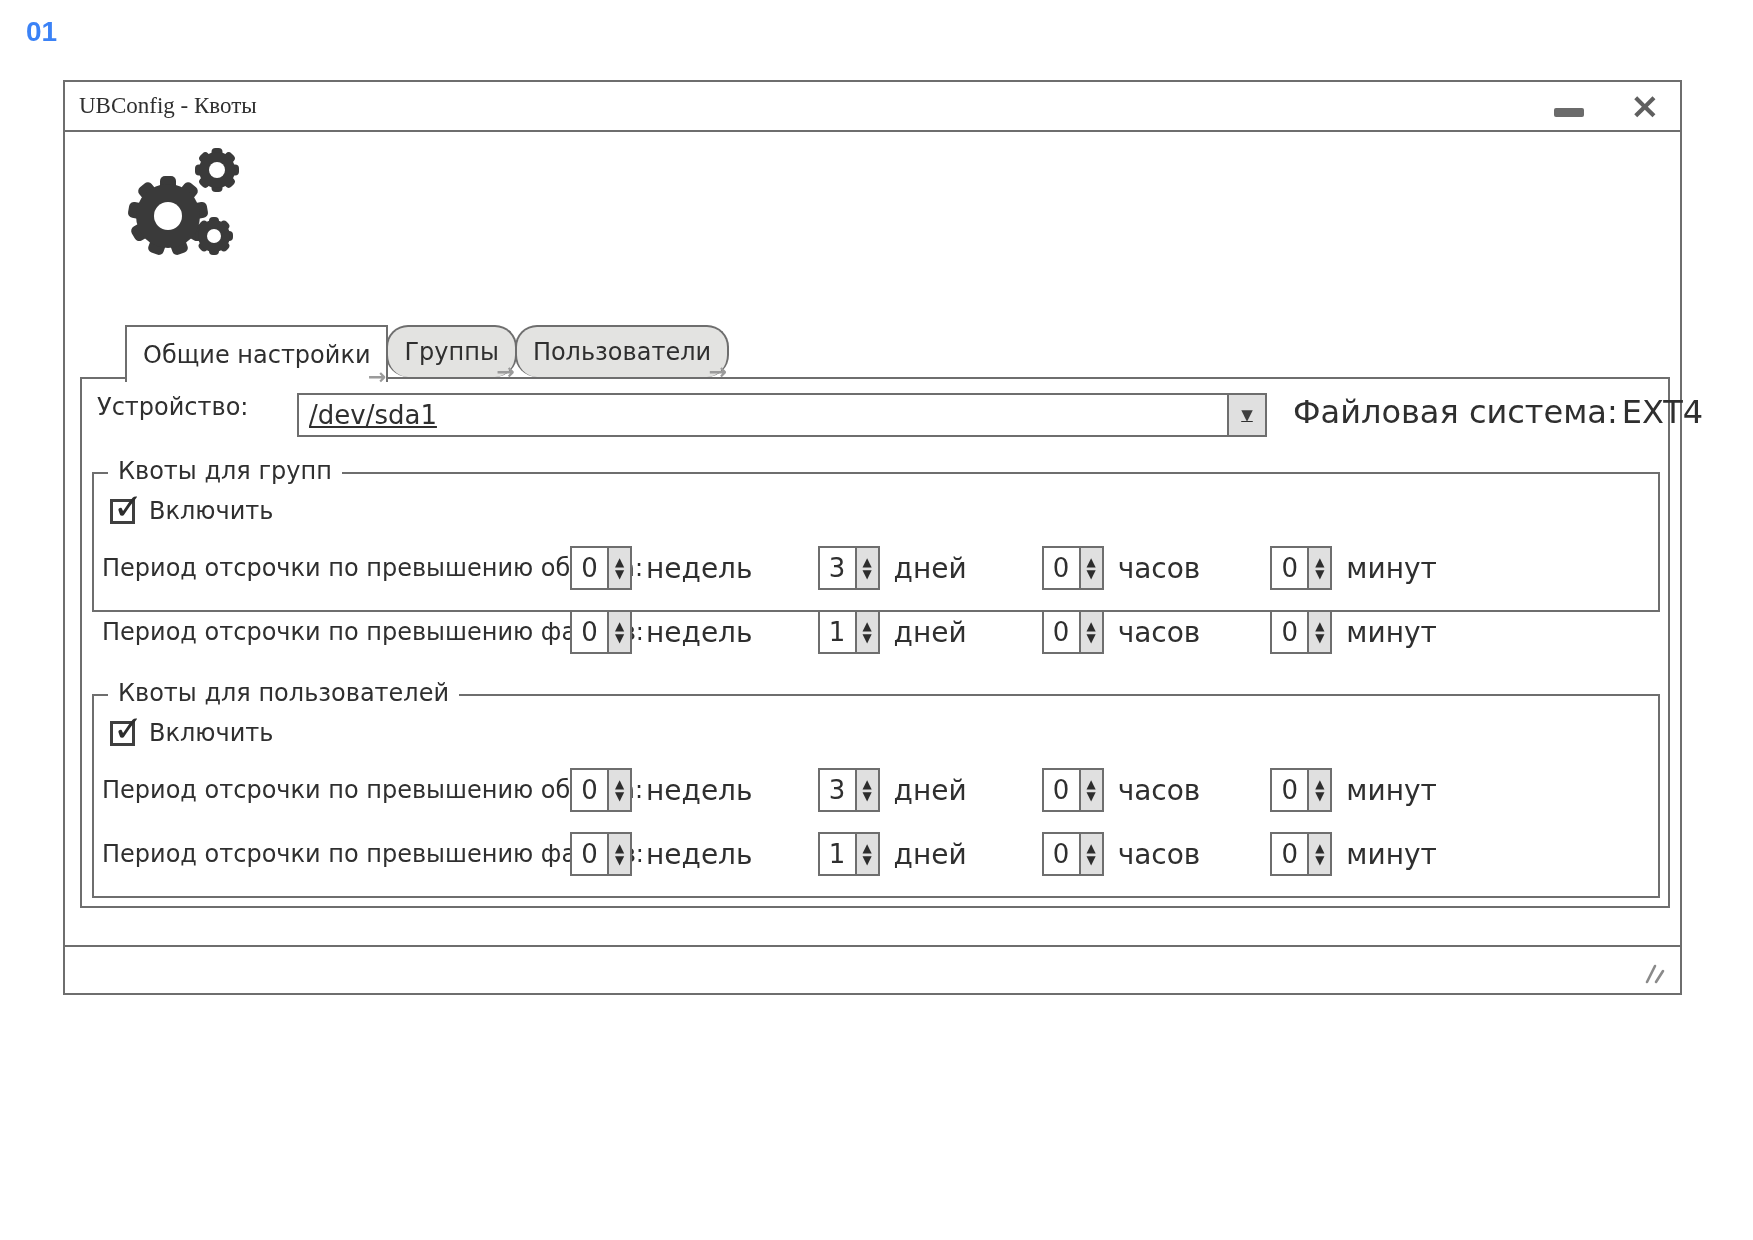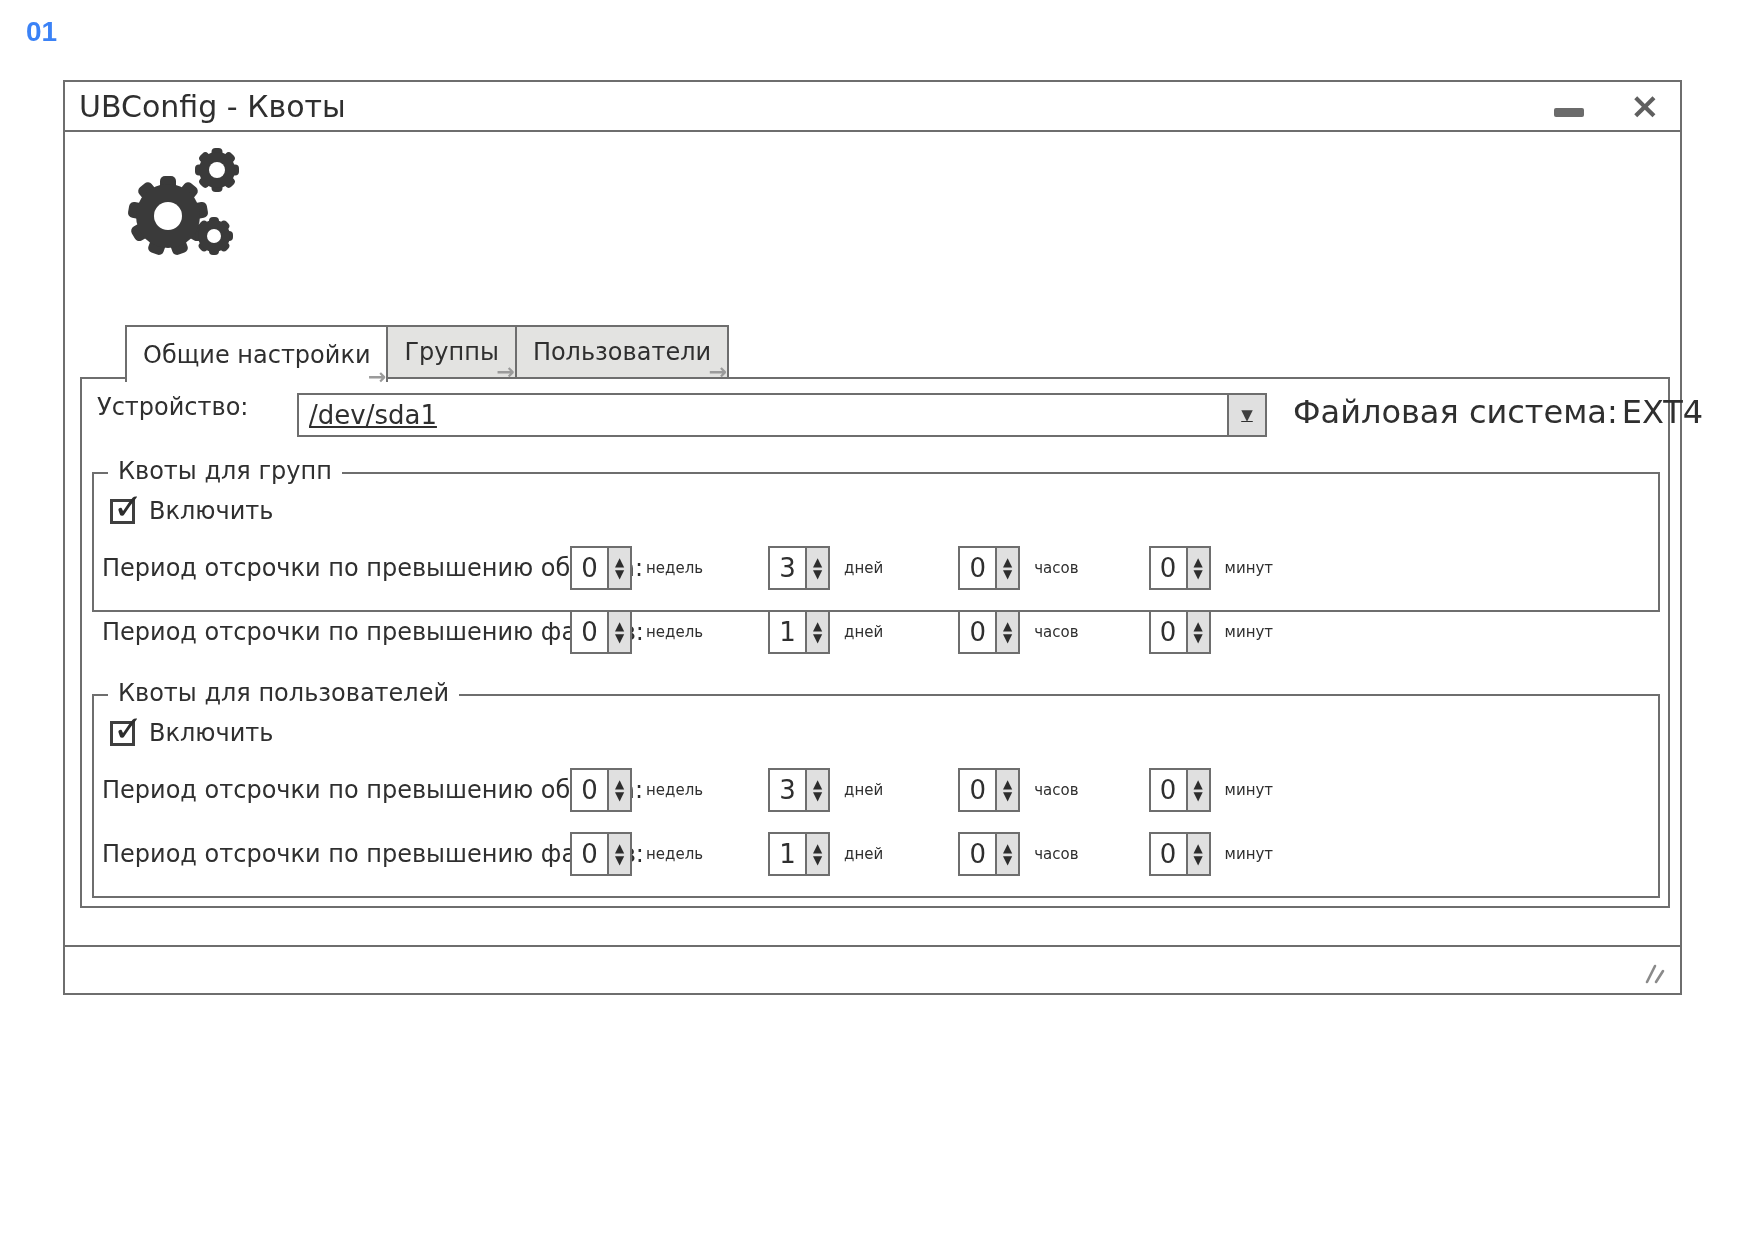--- a/index.html
+++ b/index.html
@@ -15,21 +15,21 @@
   }
   
   .window {
     position:absolute; left:63px; top:80px; width:1619px; height:915px;
     border:2px solid #6e6e6e; background:#fff; box-sizing:border-box;
   }
   .titlebar {
     height:50px; border-bottom:2px solid #6e6e6e; box-sizing:border-box;
     display:flex; align-items:center; padding:0 20px 0 14px;
   }
-  .title { font-size:30px; }
+  .title { font-size:23px;font-family:Liberation Serif, serif; }
   .min-btn {
     margin-left:auto; margin-right:46px; margin-top:12px;
     width:30px; height:9px; background:#6b6b6b; border-radius:2px; cursor:pointer;
   }
   .close-btn {
     font-size:36px; font-weight:bold; color:#5f5f5f; line-height:1; cursor:pointer;
     font-family:"DejaVu Sans", sans-serif;
   }
   
   .gears { position:absolute; left:45px; top:62px; }
@@ -38,21 +38,21 @@
     font-size:24px; white-space:nowrap;
   }
   
   .tabs { position:absolute; left:60px; top:243px; display:flex; align-items:flex-start; z-index:2; }
   .tab {
     box-sizing:border-box; height:52px;
     border:2px solid #6e6e6e; border-bottom:none;
     background:#e3e3e1; display:flex; align-items:center;
     padding:0 16px; font-size:24px; position:relative; cursor:pointer;
   }
-  .tab + .tab { margin-left:-2px; }
+  .tab + .tab { margin-left:-2px;border-radius:22px; }
   .tab.active { background:#fff; height:57px; z-index:3; }
   .tab-arrow {
     position:absolute; right:0px; bottom:-7px;
     font-size:22px; font-weight:bold; color:#9b9b9b;
   }
   
   .panel {
     position:absolute; left:15px; top:295px; width:1590px; height:531px;
     border:2px solid #6e6e6e; box-sizing:border-box; background:#fff; z-index:1;
   }
@@ -91,21 +91,21 @@
     font-size:36px; font-weight:bold; color:#2d2d2d;
   }
   .checkbox-label { font-size:24px; }
   .spin-row { display:flex; align-items:center; margin-top:22px; height:44px; }
   .spin-row.second { margin-top:20px; }
   .row-label { width:468px; flex-shrink:0; font-size:24px; white-space:nowrap; }
   .spin-cell { display:flex; align-items:center; }
   .spin-cell.c2 { margin-left:65px; }
   .spin-cell.c3 { margin-left:75px; }
   .spin-cell.c4 { margin-left:70px; }
-  .unit { margin-left:14px; font-size:15px; white-space:nowrap; }
+  .unit { margin-left:14px; font-size:28px; white-space:nowrap; }
   .spinner {
     width:62px; height:44px; border:2px solid #6e6e6e; box-sizing:border-box;
     display:flex; background:#fff;
   }
   .spin-val { flex:1; display:flex; align-items:center; justify-content:center; font-size:26px; }
   .spin-btns {
     width:21px; background:#e0e0e0; border-left:2px solid #6e6e6e;
     display:flex; flex-direction:column; align-items:center; justify-content:center;
     cursor:pointer; gap:1px;
   }

